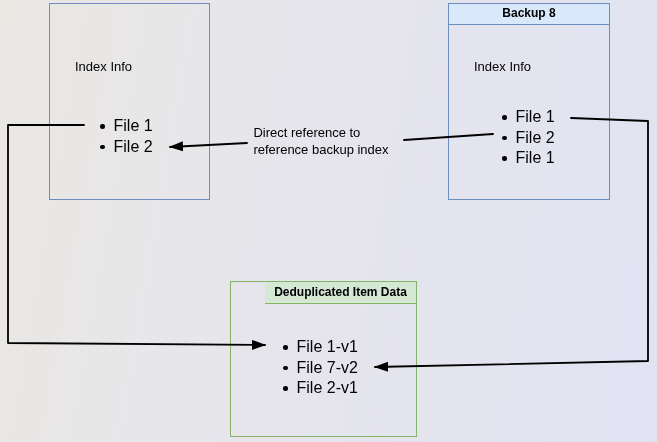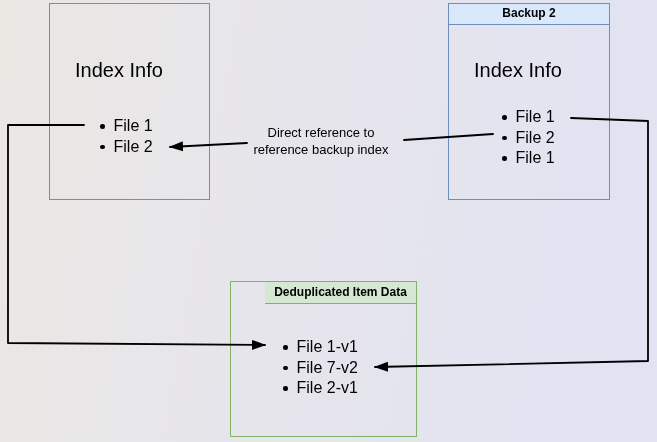--- a/index.html
+++ b/index.html
@@ -31,21 +31,21 @@
     background: #dae8fc;
     border-bottom: 1.5px solid #6c8ebf;
   }
   .green .box-header {
     height: 22px; line-height: 20px;
     background: #d5e8d4;
     border-bottom: 1.5px solid #82b366;
   }
   .index-label {
     position: absolute;
-    font-size: 20px;
+    font-size: 13px;
     white-space: nowrap;
   }
   .file-list {
     position: absolute;
     list-style: none;
     margin: 0; padding: 0;
     font-size: 16px;
   }
   .file-list li {
     height: 20.5px;
@@ -72,21 +72,20 @@
     stroke-linejoin: round;
     stroke-linecap: round;
   }
   .edge-label {
     position: absolute;
     left: 321px; top: 124px;
     transform: translateX(-50%);
     z-index: 6;
     font-size: 13px;
     line-height: 17px;
-    text-align: center;
     white-space: nowrap;
   }
 
   
   .backup1 { left: 49px;  top: 3px;   width: 161px; height: 197px; }
   .backup2 { left: 448px; top: 3px;   width: 162px; height: 197px; }
   .dedup   { left: 230px; top: 281px; width: 187px; height: 156px; padding-left: 34px; }
 
   .backup1 .index-label { left: 25px; top: 55px; }
   .backup2 .index-label { left: 25px; top: 55px; }
@@ -108,21 +107,21 @@
         <span>File 1</span>
       </li>
       <li>
         <span class="dot"></span>
         <span>File 2</span>
       </li>
     </ul>
   </div>
 
   <div class="box blue backup2">
-    <div class="box-header">Backup 2</div>
+    <div class="box-header">Backup 8</div>
     <div class="index-label">Index Info</div>
     <ul class="file-list">
       <li>
         <span class="dot"></span>
         <span>File 1</span>
       </li>
       <li>
         <span class="dot"></span>
         <span>File 2</span>
       </li>

